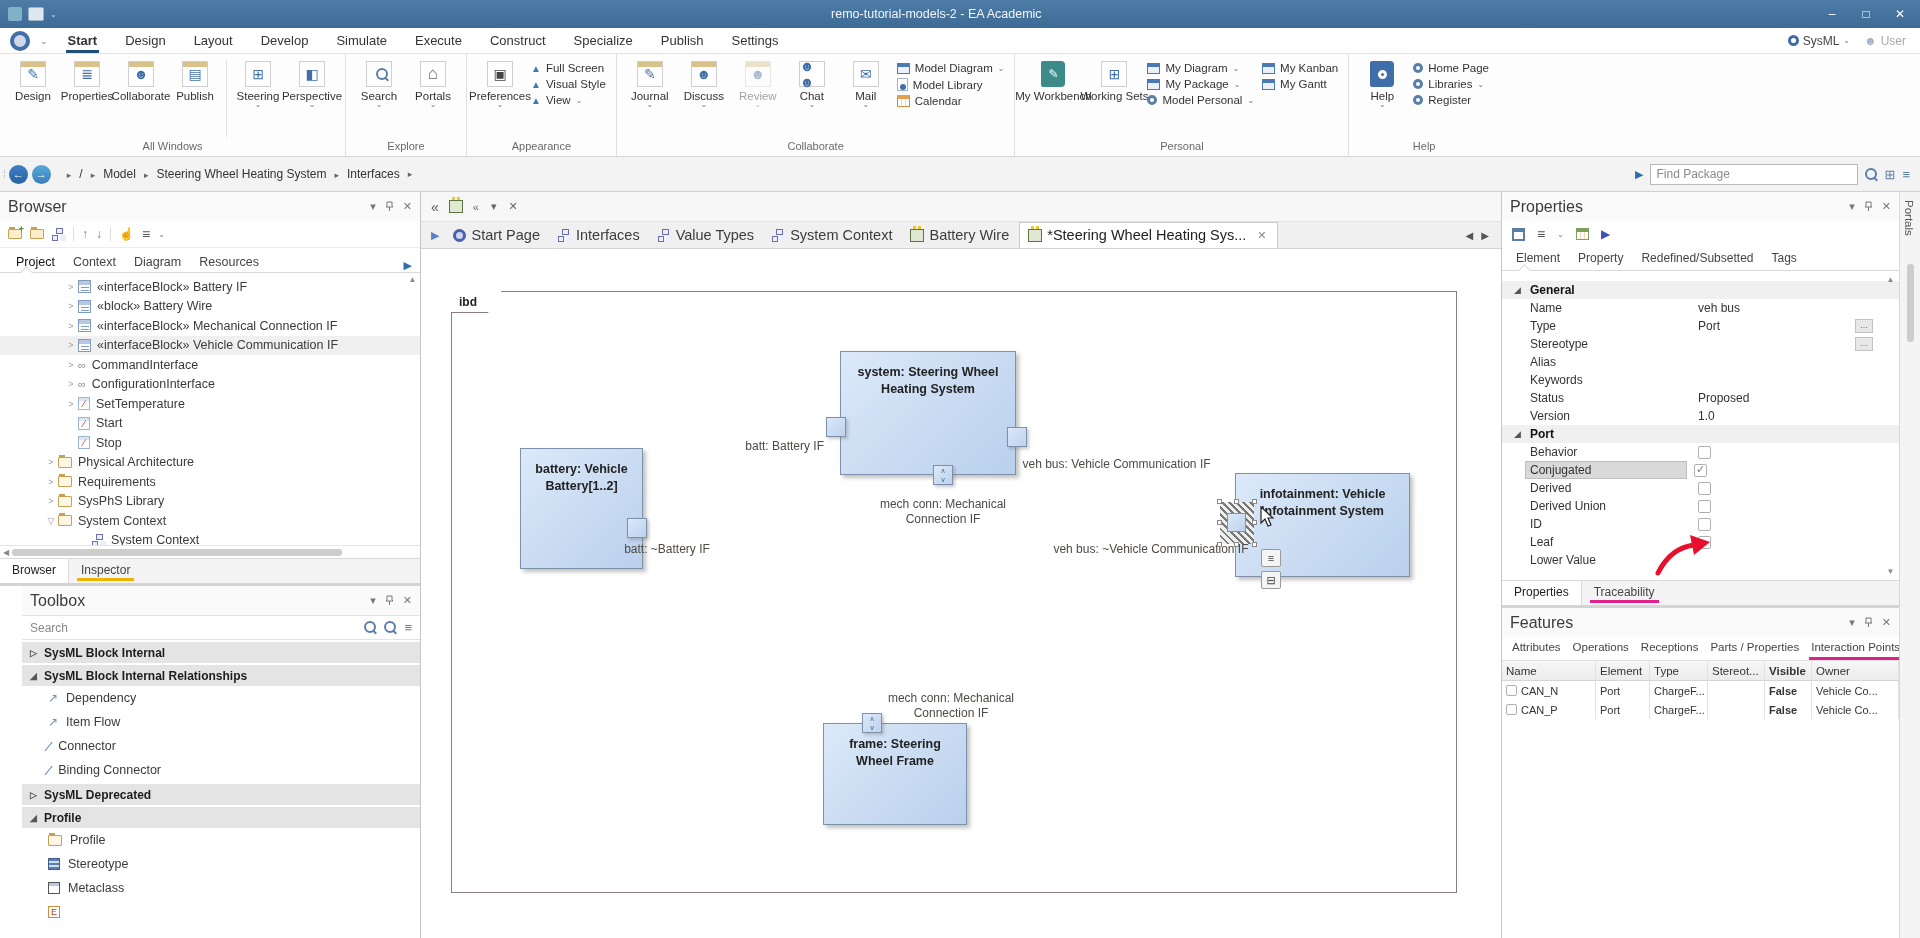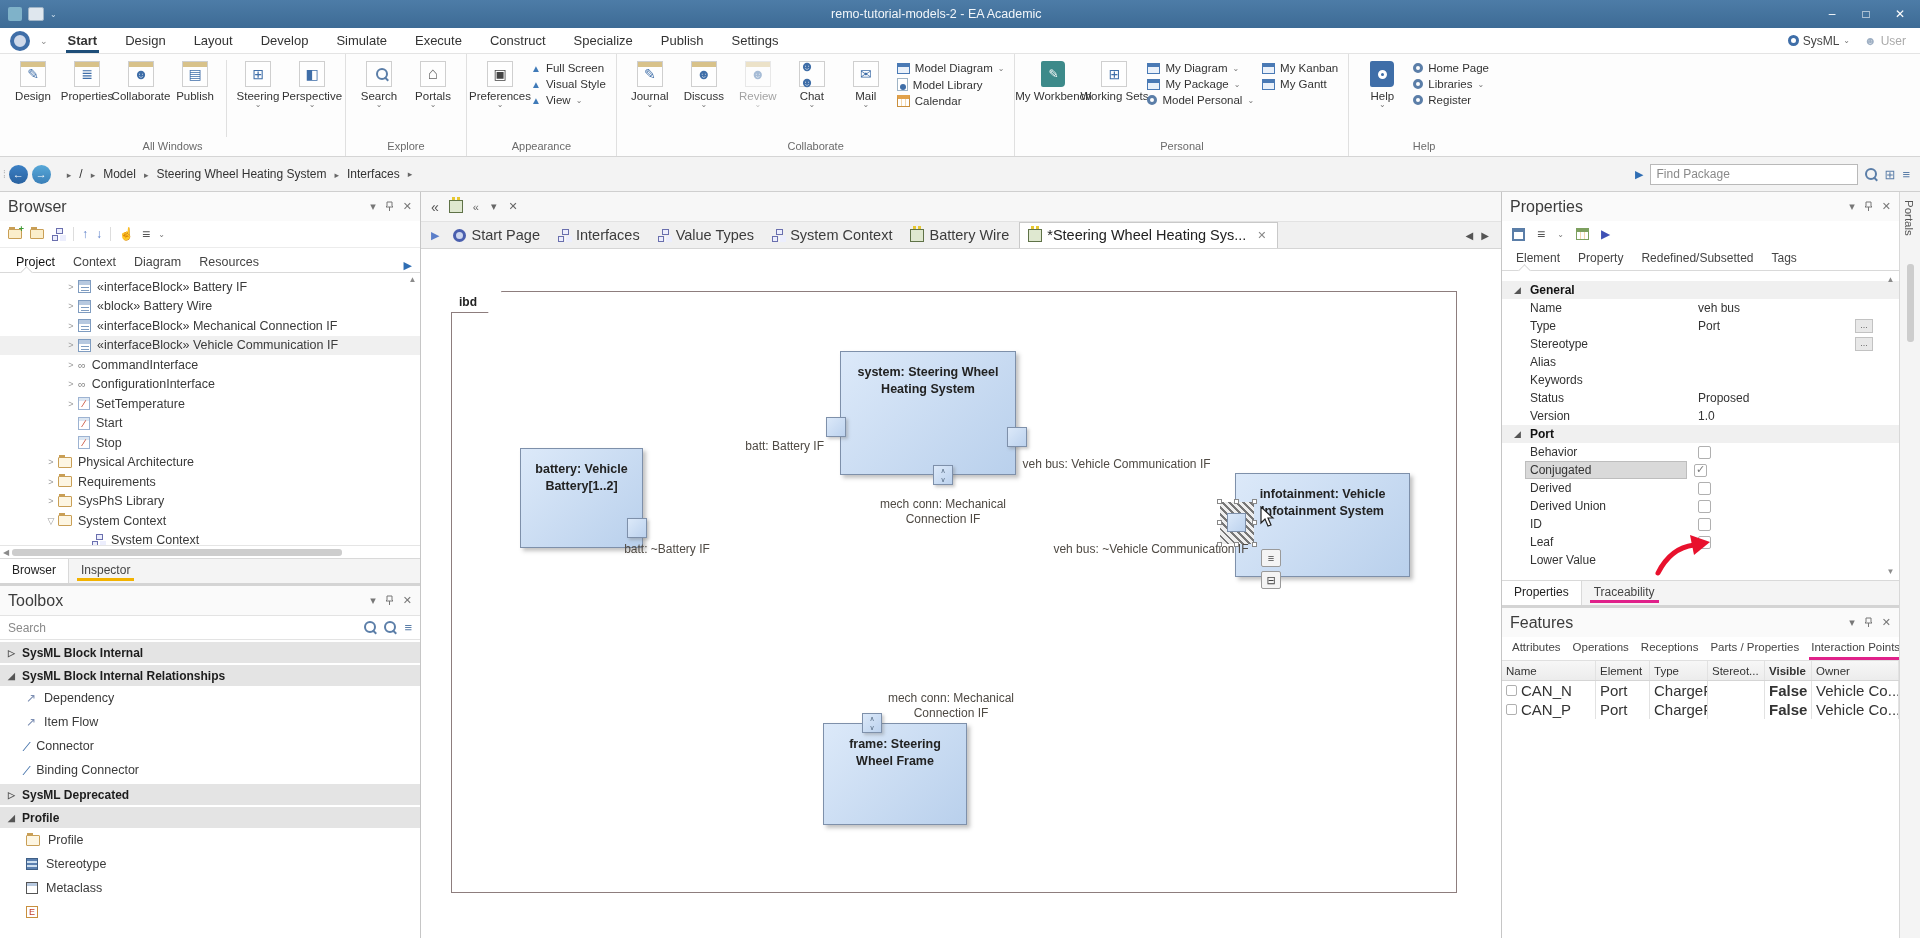--- a/index.html
+++ b/index.html
@@ -121,21 +121,21 @@
   .hscroll { height:13px; border-top:1px solid #e5e5e5; display:flex; align-items:center; }
   .hscroll .ar { color:#8b8b8b; font-size:8px; padding:0 3px; }
   .hscroll .th { height:7px; background:#cdcdcd; border-radius:3px; width:330px; }
   .bbot { height:25px; display:flex; border-top:1px solid #d9d9d9; background:#f4f4f4; }
   .bbtab { padding:4px 12px; font-size:12px; color:#444; position:relative; }
   .bbtab.active { background:#fff; border-right:1px solid #d9d9d9; color:#222; }
   .bbtab.uline::after { content:""; position:absolute; left:8px; right:8px; bottom:2px; height:3px; background:#f2b200; }
   .bbtab.uline-p::after { content:""; position:absolute; left:8px; right:8px; bottom:2px; height:3px; background:#e0218a; }
 
   
-  .toolbox { flex:1; display:flex; flex-direction:column; overflow:hidden; }
+  .toolbox { flex:1; display:flex; flex-direction:column; overflow:hidden;padding-left:22px; }
   .tsearch { height:25px; border-top:1px solid #e3e3e3; border-bottom:1px solid #e3e3e3; display:flex; align-items:center; padding:0 8px; }
   .tsearch input { flex:1; border:none; outline:none; font-size:12px; color:#444; font-family:"Liberation Sans",sans-serif; }
   .tsearch input::placeholder { color:#8a8a8a; }
   .tbsec { height:21px; background:#e4e4e4; display:flex; align-items:center; font-weight:bold; font-size:12px; color:#1d1d1d; padding:0 8px; margin-top:2px; }
   .tbsec .tg { width:14px; color:#555; font-size:9px; }
   .tbitem { height:24px; display:flex; align-items:center; padding-left:26px; font-size:12.5px; color:#3a3a3a; gap:8px; }
   .t-arrow { color:#7d8fb3; font-size:12px; }
   .t-conn { color:#3f6ea8; font-size:13px; font-style:italic; }
   .t-stereo { width:12px; height:12px; background:#5b80b0; border:1px solid #3f5f86; display:inline-block; background-image:repeating-linear-gradient(180deg,#5b80b0 0 2px,#cfe0f0 2px 4px); }
   .t-meta { width:12px; height:12px; border:1px solid #555; background:linear-gradient(#b7c9e0 0 3px,#fff 3px); display:inline-block; }
@@ -195,21 +195,21 @@
   .redarrow { position:absolute; left:148px; top:262px; width:64px; height:44px; z-index:5; }
 
   
   .features { flex:1; display:flex; flex-direction:column; overflow:hidden; }
   .ftabs { height:24px; display:flex; padding:0 4px; border-bottom:1px solid #e0e0e0; }
   .ftab { padding:4px 6px; font-size:11.5px; color:#444; position:relative; white-space:nowrap; }
   .ftab.active::after { content:""; position:absolute; left:4px; right:4px; bottom:0; height:3px; background:#e0218a; }
   .fthead { height:20px; display:flex; background:linear-gradient(#f7f7f7,#ececec); border-bottom:1px solid #d5d5d5; font-size:11.5px; color:#333; align-items:center; }
   .fthead div, .frow > div { padding:0 4px; border-right:1px solid #e2e2e2; height:100%; display:flex; align-items:center; white-space:nowrap; overflow:hidden; }
   .c-name{width:94px;} .c-el{width:54px;} .c-ty{width:58px;} .c-st{width:57px;} .c-vi{width:47px;font-weight:bold;} .c-ow{flex:1;}
-  .frow { height:19px; display:flex; font-size:15px; color:#333; align-items:center; }
+  .frow { height:19px; display:flex; font-size:11px; color:#333; align-items:center; }
   .frow .cb { width:11px; height:11px; margin-right:4px; flex:none; }
 
   .cursor-svg { position:absolute; z-index:6; }
 </style>
 </head>
 <body>
 
 <div class="titlebar">
   <div class="apps">
     <span class="app-ic1"></span>
@@ -715,21 +715,21 @@
     </div>
 
     <div class="canvas">
       <div class="frame">
         <div class="flabel">
           <b>ibd</b>
         </div>
       </div>
 
       <div class="node" style="left:419px;top:102px;width:176px;height:124px;">system: Steering Wheel Heating System</div>
-      <div class="node" style="left:99px;top:199px;width:123px;height:100px;">battery: Vehicle Battery[1..2]</div>
+      <div class="node" style="left:99px;top:199px;width:123px;height:121px;">battery: Vehicle Battery[1..2]</div>
       <div class="node" style="left:814px;top:224px;width:175px;height:104px;">infotainment: Vehicle Infotainment System</div>
       <div class="node" style="left:402px;top:474px;width:144px;height:102px;">frame: Steering Wheel Frame</div>
 
       <div class="port" style="left:405px;top:168px;"></div>
       <div class="port" style="left:586px;top:178px;"></div>
       <div class="port" style="left:512px;top:216px;">
           <span class="ch">∧</span>
           <span class="ch">∨</span>
         </div>
       <div class="port" style="left:206px;top:269px;"></div>

